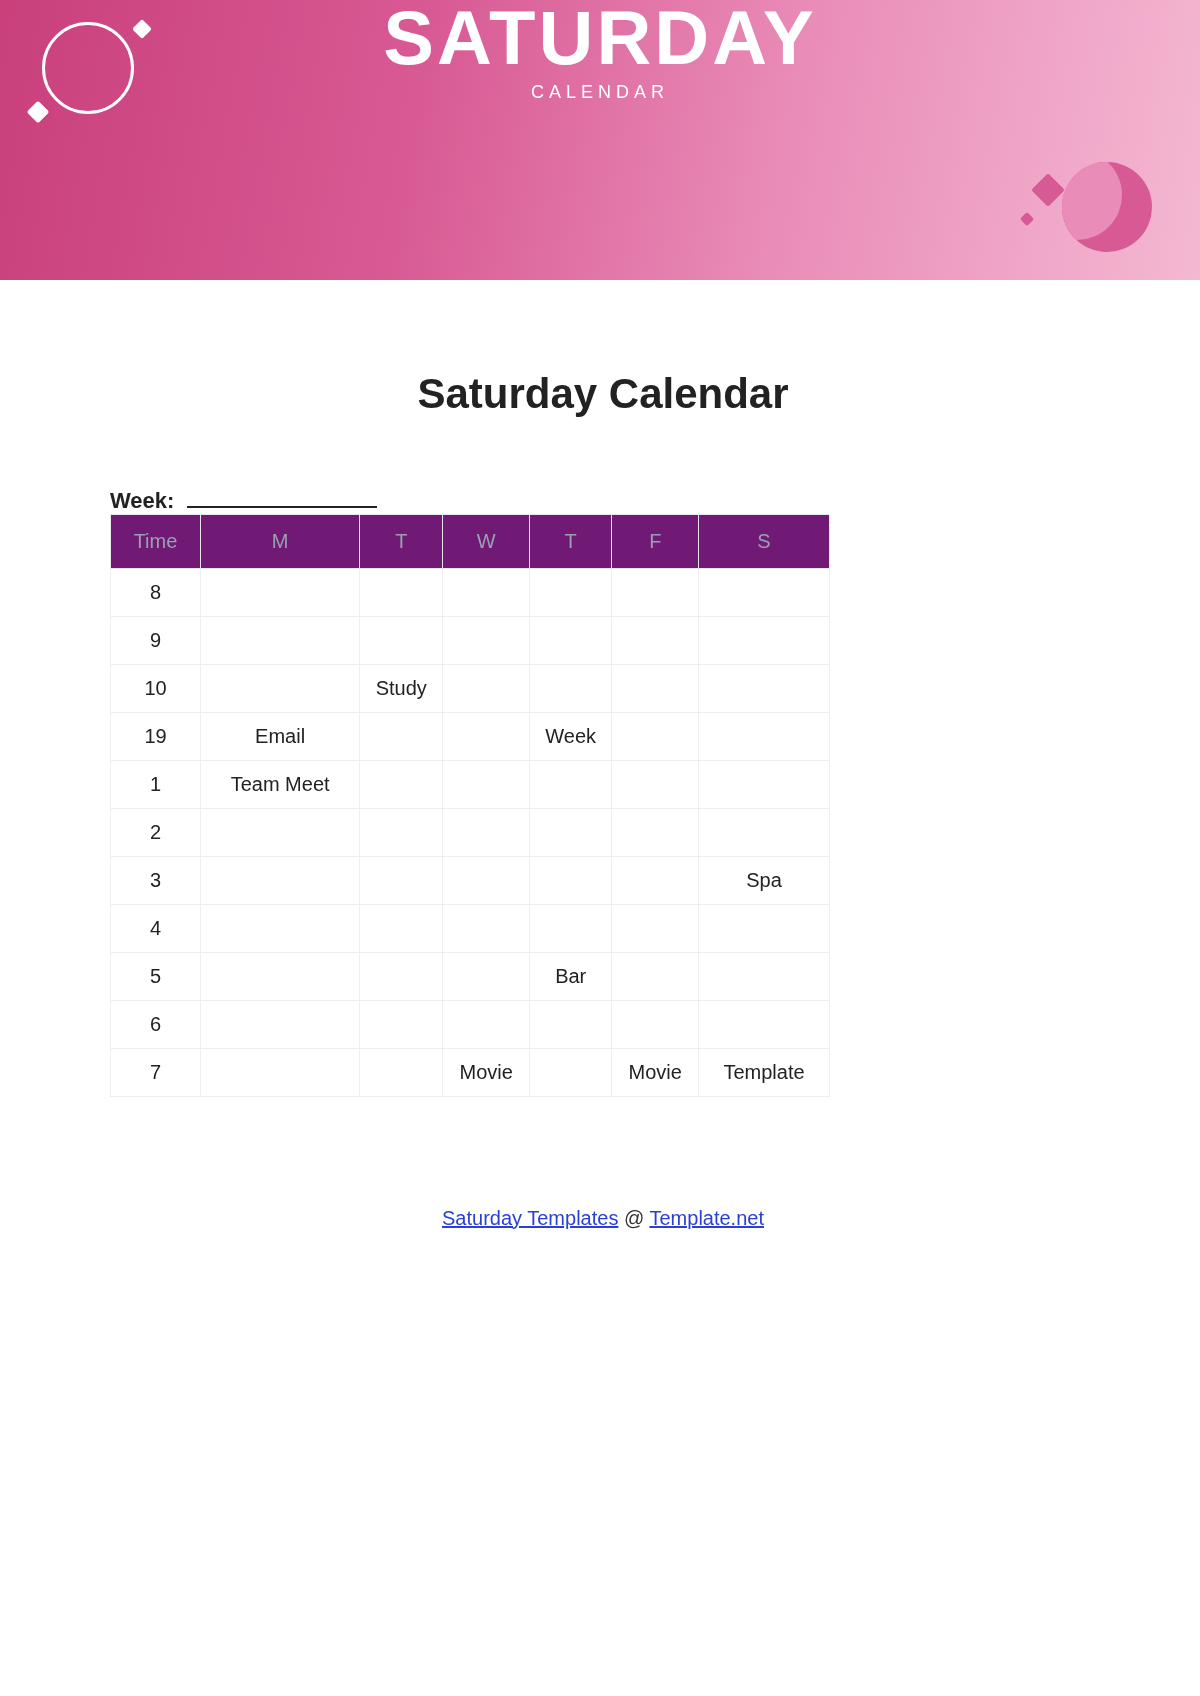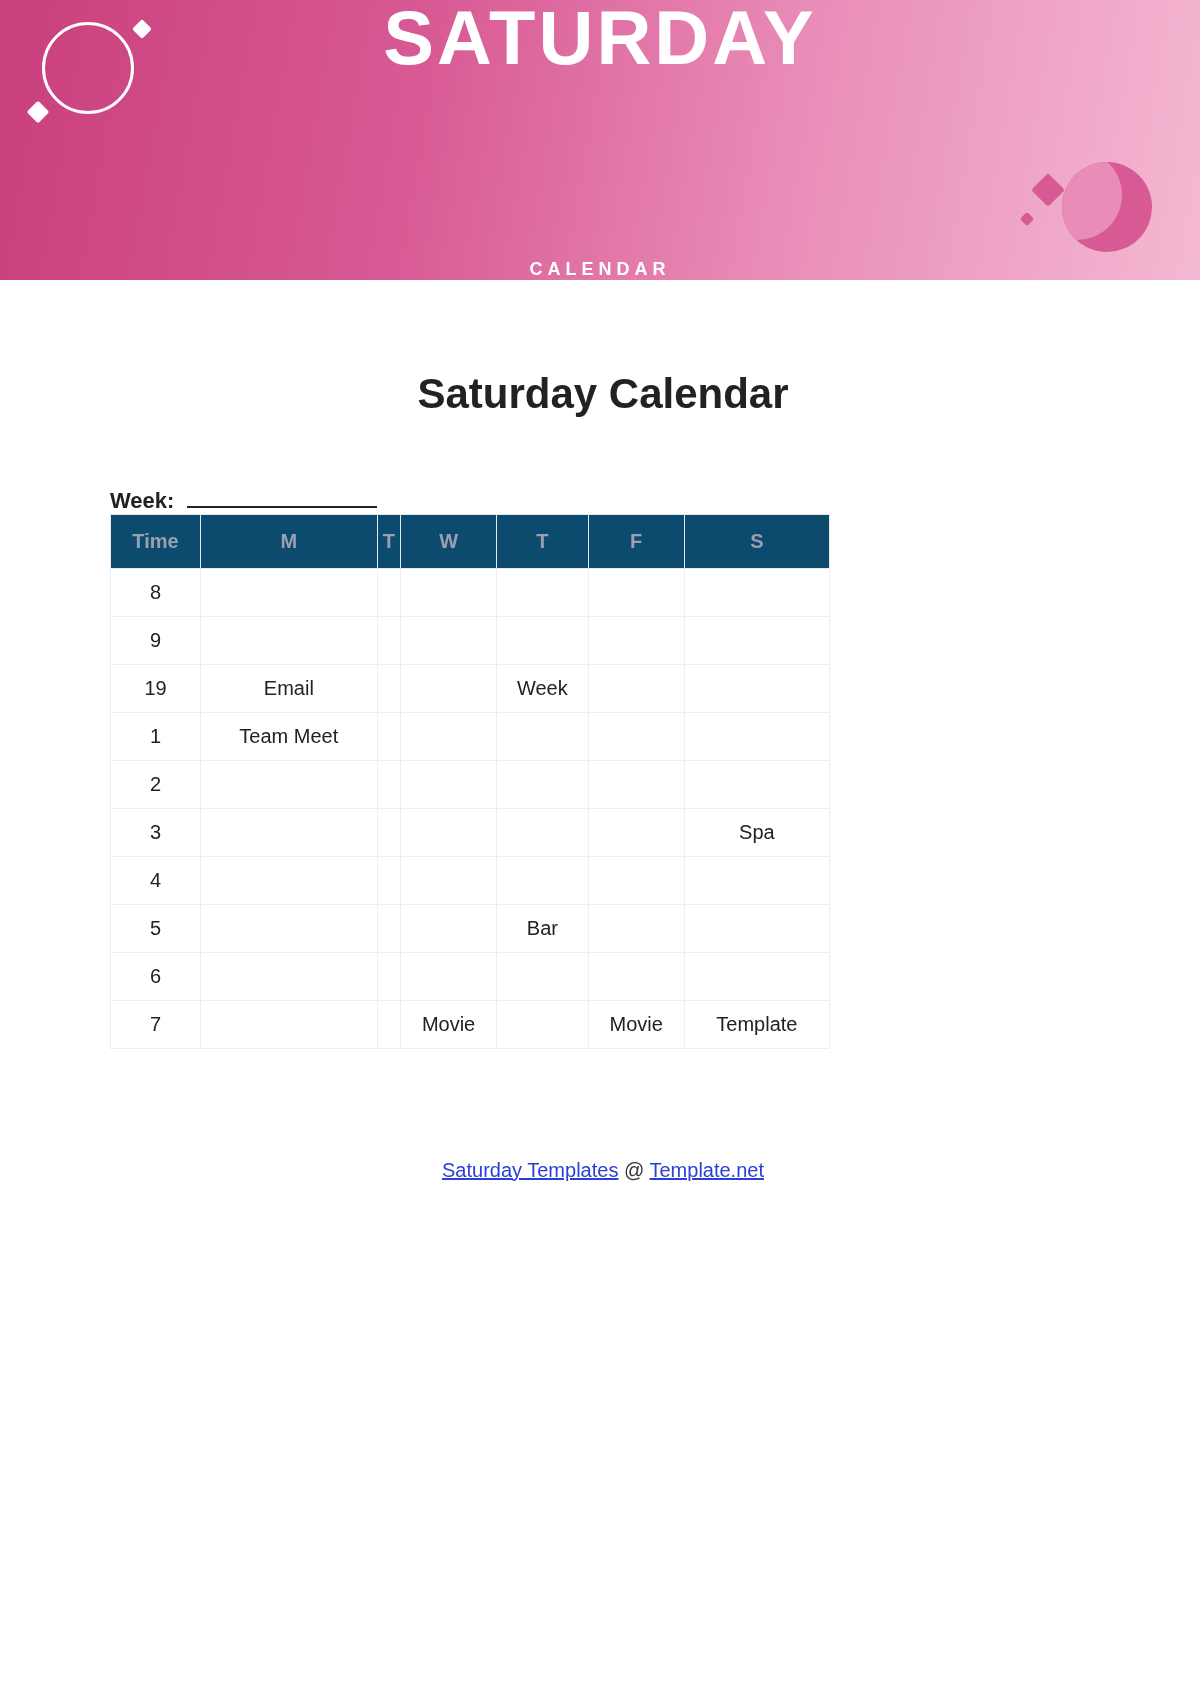--- a/index.html
+++ b/index.html
@@ -12,33 +12,32 @@
   }
   .banner {
     position: relative;
     width: 100%;
     height: 280px;
     background: linear-gradient(100deg, #c9407b 0%, #d85a94 35%, #e98cb7 65%, #f4b8d2 100%);
     overflow: hidden;
     display: flex;
     flex-direction: column;
     align-items: center;
-    justify-content: space-between;
-    gap: 31px;
+    justify-content: flex-start;
   }
   .banner-title {
     color: #fff;
     font-weight: 900;
     font-size: 76px;
     letter-spacing: 3px;
     line-height: 1;
   }
   .banner-sub {
     color: #fff;
-    font-weight: 700;
+    font-weight: 400;
     font-size: 18px;
     letter-spacing: 5px;
     margin-top: 6px;
   }
   .circle-deco {
     position: absolute;
     top: 22px; left: 42px;
     width: 92px; height: 92px;
     border: 3px solid #fff;
     border-radius: 50%;
@@ -104,23 +103,23 @@
     vertical-align: baseline;
     margin-left: 6px;
   }
 
   table.schedule {
     width: 720px;
     border-collapse: collapse;
     font-size: 20px;
   }
   table.schedule th {
-    background: #0c4a6e;
+    background: #701a75;
     color: #9aa0b0;
-    font-weight: 700;
+    font-weight: 400;
     height: 54px;
     border: 1px solid #e6e8ee;
     text-align: center;
   }
   table.schedule td {
     border: 1px solid #eceef3;
     height: 48px;
     text-align: center;
     color: #222;
     font-weight: 400;
@@ -186,20 +185,29 @@
         <tr>
           <td>9</td>
           <td></td>
           <td></td>
           <td></td>
           <td></td>
           <td></td>
           <td></td>
         </tr>
         <tr>
+          <td>10</td>
+          <td></td>
+          <td>Study</td>
+          <td></td>
+          <td></td>
+          <td></td>
+          <td></td>
+        </tr>
+        <tr>
           <td>19</td>
           <td>Email</td>
           <td></td>
           <td></td>
           <td>Week</td>
           <td></td>
           <td></td>
         </tr>
         <tr>
           <td>1</td>

